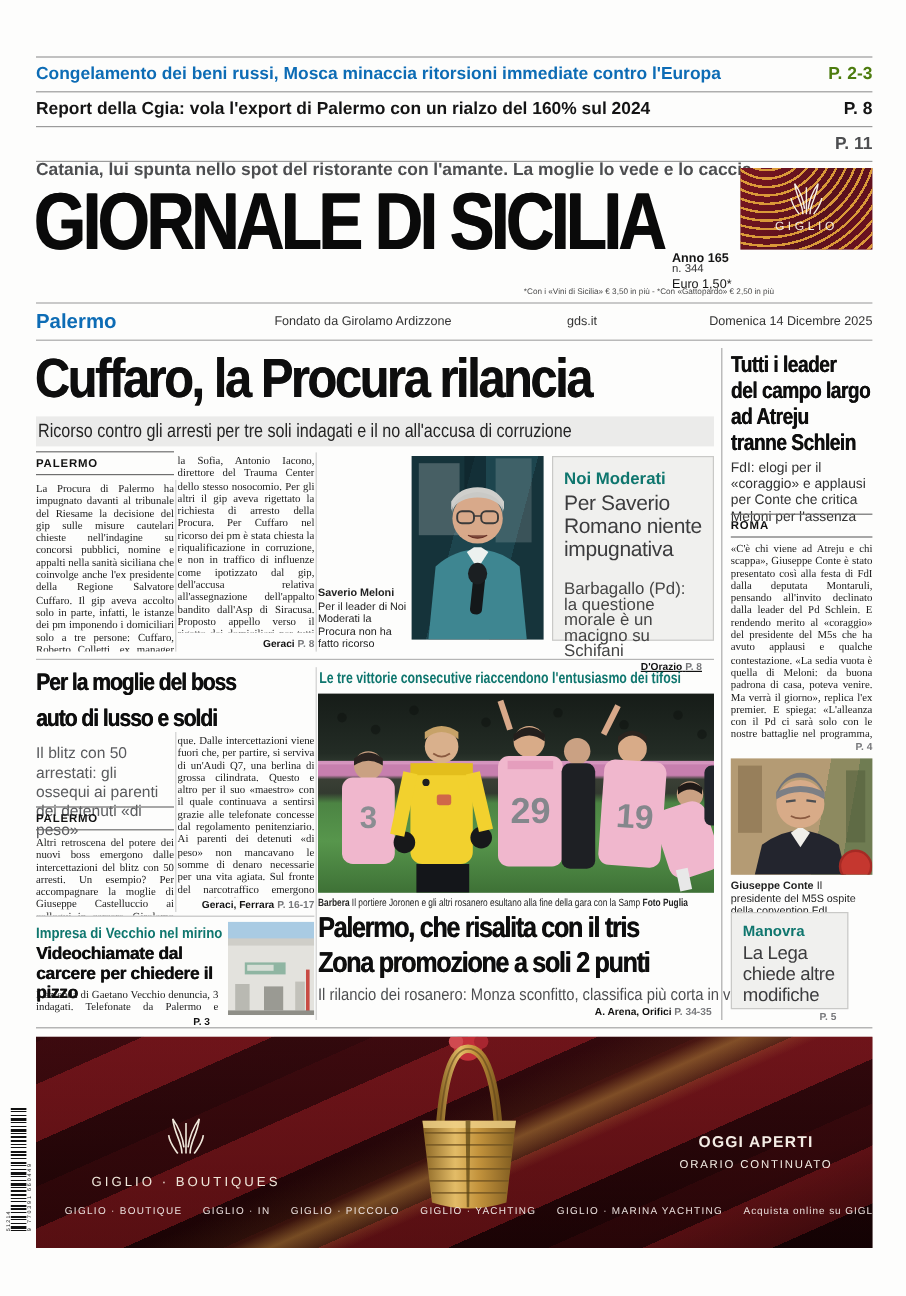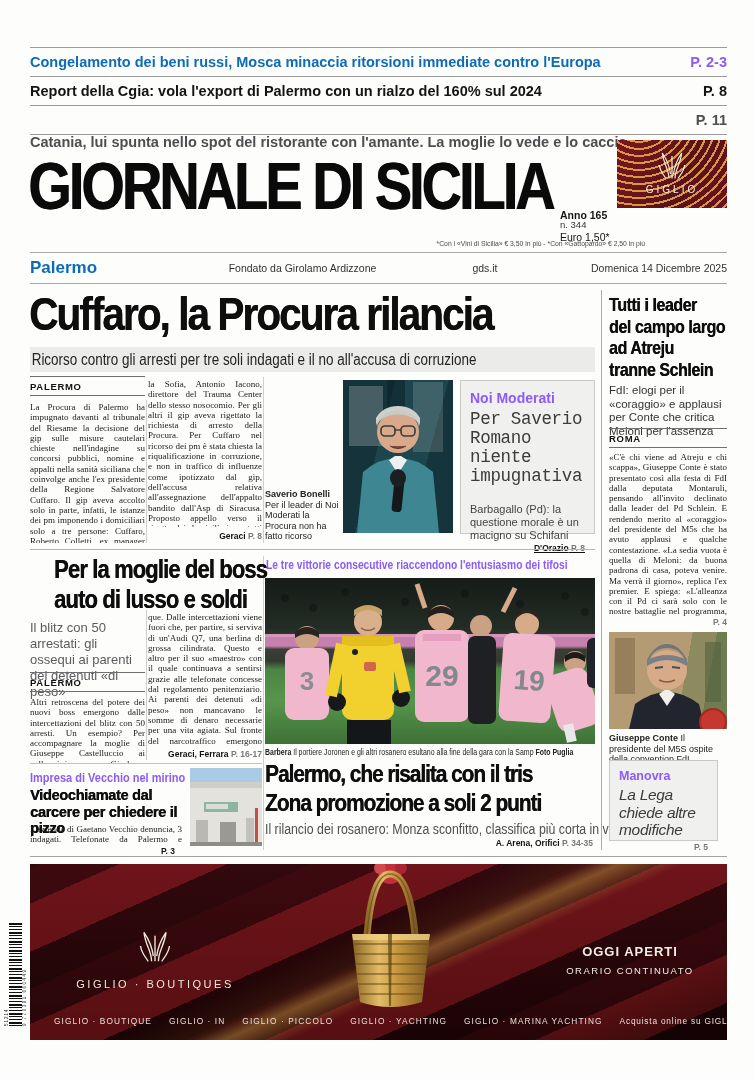--- a/index.html
+++ b/index.html
@@ -1,21 +1,21 @@
 <!DOCTYPE html>
 <html><head>
 <meta charset="utf-8">
 <style>
   html,body{margin:0;padding:0;background:#e8e8e6;}
   .page{position:relative;width:755px;height:1080px;background:#fdfdfc;margin:0 auto;
         font-family:"Liberation Sans",sans-serif;color:#141414;overflow:hidden;}
   .abs{position:absolute;}
   .rule-h{position:absolute;height:1px;background:#9b9b9b;}
   .rule-v{position:absolute;width:1px;background:#ababab;}
-  .kicker{color:#8b5cf6;font-weight:bold;}
+  .kicker{color:#0f766e;font-weight:bold;}
   .serif{font-family:"Liberation Serif",serif;font-size:9px;line-height:10.3px;
          text-align:justify;color:#1a1a1a;}
   .seclabel{font-size:9.5px;font-weight:bold;letter-spacing:.7px;color:#111;
             border-top:1px solid #6f6f6f;border-bottom:1px solid #6f6f6f;padding:4px 0 3px;}
   .byline{font-size:8.5px;text-align:right;color:#111;}
   .byline .nm{font-weight:bold;}
   .byline .pg{color:#77787b;font-weight:bold;}
   .graybox{background:#f0f0ee;border:1px solid #c9c9c7;box-sizing:border-box;}
   .cx{display:inline-block;transform-origin:0 0;white-space:nowrap;}
   .blackhl{font-weight:bold;color:#0e0e0e;text-shadow:.4px 0 0 currentColor;}
@@ -32,21 +32,21 @@
              font-size:8.3px;letter-spacing:1.1px;white-space:nowrap;}
 </style>
 </head>
 <body>
 
 <div class="page">
 
   <div class="abs" style="left:30px;top:47px;width:697px;border-top:1px solid #9b9b9b;">
     <div class="topstrip-row">
       <span style="color:#0d6cb5;">Congelamento dei beni russi, Mosca minaccia ritorsioni immediate contro l'Europa</span>
-      <span style="color:#8b5cf6;">P. 2-3</span>
+      <span style="color:#4d7c0f;">P. 2-3</span>
     </div>
     <div class="topstrip-row">
       <span style="color:#141414;">Report della Cgia: vola l'export di Palermo con un rialzo del 160% sul 2024</span>
       <span style="color:#141414;">P. 8</span>
     </div>
     <div class="topstrip-row">
       <span style="color:#4d4e50;margin-top:44px;">Catania, lui spunta nello spot del ristorante con l'amante. La moglie lo vede e lo caccia</span>
       <span style="color:#4d4e50;">P. 11</span>
     </div>
   </div>
@@ -92,21 +92,21 @@
 
   <div class="abs seclabel" style="left:30px;top:376px;width:115px;">PALERMO</div>
   <div class="abs serif" style="left:30px;top:402px;width:115px;height:141px;overflow:hidden;">La Procura di Palermo ha impugnato davanti al tribunale del Riesame la decisione del gip sulle misure cautelari chieste nell'indagine su concorsi pubblici, nomine e appalti nella sanità siciliana che coinvolge anche l'ex presidente della Regione Salvatore Cuffaro. Il gip aveva accolto solo in parte, infatti, le istanze dei pm imponendo i domiciliari solo a tre persone: Cuffaro, Roberto Colletti, ex manager dell'azienda ospedaliera Vil-</div>
   <div class="abs serif" style="left:148px;top:379px;width:114px;height:148px;overflow:hidden;">la Sofia, Antonio Iacono, direttore del Trauma Center dello stesso nosocomio. Per gli altri il gip aveva rigettato la richiesta di arresto della Procura. Per Cuffaro nel ricorso dei pm è stata chiesta la riqualificazione in corruzione, e non in traffico di influenze come ipotizzato dal gip, dell'accusa relativa all'assegnazione dell'appalto bandito dall'Asp di Siracusa. Proposto appello verso il rigetto dei domiciliari per tutti gli altri indagati tranne che per il deputato di Noi Moderati Saverio Romano.</div>
   <div class="abs byline" style="left:148px;top:531px;width:114px;">
     <span class="nm">Geraci</span>
     <span class="pg">P. 8</span>
   </div>
 
   <div class="abs cap" style="left:265px;top:489px;width:74px;">
-    <div style="font-weight:bold;">Saverio Bonelli</div>
+    <div style="font-weight:bold;">Saverio Meloni</div>
     <div>Per il leader di Noi Moderati la Procura non ha fatto ricorso</div>
   </div>
 
   <div class="abs" style="left:343px;top:380px;width:110px;height:153px;overflow:hidden;background:
         linear-gradient(105deg,#15333a 0 35%,#1d454e 35% 70%,#16343b 70%);">
     <svg width="110" height="153" viewBox="0 0 110 153">
       <rect x="6" y="6" width="34" height="60" fill="#dfe4e2" opacity=".25"></rect>
       <rect x="70" y="2" width="30" height="70" fill="#dfe4e2" opacity=".18"></rect>
       <rect x="44" y="0" width="18" height="50" fill="#0d2228" opacity=".6"></rect>
       <circle cx="55" cy="52" r="21" fill="#d8a98a"></circle>
@@ -118,37 +118,37 @@
       <path d="M47 66 Q55 71 63 66" fill="#7d4a3c" stroke="#6a3227" stroke-width="1"></path>
       <path d="M14 153 L20 92 Q36 78 55 78 Q74 78 90 92 L96 153 Z" fill="#3e8691"></path>
       <path d="M46 80 L55 94 L64 80 L58 76 L52 76 Z" fill="#ecf1ef"></path>
       <rect x="50" y="98" width="10" height="34" rx="4" fill="#14181a" transform="rotate(6 55 115)"></rect>
       <ellipse cx="55" cy="98" rx="8" ry="9" fill="#1b1f22"></ellipse>
     </svg>
   </div>
 
   <div class="abs graybox" style="left:460px;top:380px;width:135px;height:154px;padding:9px 9px;">
     <div class="kicker" style="font-size:14px;">Noi Moderati</div>
-    <div style="font-size:17.5px;line-height:19px;color:#3c3c3e;margin-top:4px;letter-spacing:-.3px;font-family:Liberation Mono, monospace;">Per Saverio Romano niente impugnativa</div>
-    <div style="font-size:11px;line-height:13px;color:#444;margin-top:17px;">Barbagallo (Pd): la questione morale è un macigno su Schifani</div>
+    <div style="font-size:17.5px;line-height:19px;color:#3c3c3e;margin-top:4px;letter-spacing:-.3px;">Per Saverio Romano niente impugnativa</div>
+    <div style="font-size:14px;line-height:13px;color:#444;margin-top:17px;">Barbagallo (Pd): la questione morale è un macigno su Schifani</div>
     <div class="byline" style="margin-top:1px;text-decoration:underline;">
       <span class="nm">D'Orazio</span>
       <span class="pg">P. 8</span>
     </div>
   </div>
 
   <div class="rule-h" style="left:30px;top:549px;width:565px;background:#b5b5b5;"></div>
   <div class="rule-v" style="left:601px;top:290px;height:560px;"></div>
   <div class="rule-v" style="left:146px;top:400px;height:143px;background:#cfcfcf;"></div>
   <div class="rule-v" style="left:263px;top:377px;height:166px;background:#cfcfcf;"></div>
   <div class="rule-v" style="left:146px;top:610px;height:150px;background:#cfcfcf;"></div>
   <div class="rule-v" style="left:263px;top:556px;height:294px;background:#cfcfcf;"></div>
 
   <div class="abs" style="left:30px;top:554px;width:233px;">
-    <div class="blackhl" style="font-size:25px;line-height:30px;letter-spacing:-1px;margin-left:24px;">
+    <div class="blackhl" style="font-size:20px;line-height:30px;letter-spacing:-1px;">
       <span class="cx" style="transform:scaleX(.88);">Per la moglie del boss</span><br>
       <span class="cx" style="transform:scaleX(.88);">auto di lusso e soldi</span>
     </div>
   </div>
   <div class="abs" style="left:30px;top:620px;width:112px;font-size:13px;line-height:16px;color:#5a5b5e;">Il blitz con 50 arrestati: gli ossequi ai parenti dei detenuti «di peso»</div>
   <div class="abs seclabel" style="left:30px;top:672px;width:115px;">PALERMO</div>
   <div class="abs serif" style="left:30px;top:697px;width:115px;height:66px;overflow:hidden;">Altri retroscena del potere dei nuovi boss emergono dalle intercettazioni del blitz con 50 arresti. Un esempio? Per accompagnare la moglie di Giuseppe Castelluccio ai colloqui in carcere, Girolamo Quartararo non si muoveva con un'auto qualun-</div>
   <div class="abs serif" style="left:148px;top:612px;width:114px;height:136px;overflow:hidden;">que. Dalle intercettazioni viene fuori che, per partire, si serviva di un'Audi Q7, una berlina di grossa cilindrata. Questo e altro per il suo «maestro» con il quale continuava a sentirsi grazie alle telefonate concesse dal regolamento penitenziario. Ai parenti dei detenuti «di peso» non mancavano le somme di denaro necessarie per una vita agiata. Sul fronte del narcotraffico emergono invece dissidi e tensioni tra i clan coinvolti.</div>
   <div class="abs byline" style="left:148px;top:749px;width:114px;">
     <span class="nm">Geraci, Ferrara</span>
@@ -288,23 +288,23 @@
       <path d="M50 62 L58 74 L66 62 L60 58 L56 58 Z" fill="#f0efea"></path>
       <circle cx="104" cy="90" r="13" fill="#c5372f"></circle>
       <circle cx="104" cy="90" r="13" fill="none" stroke="#a52a24" stroke-width="2"></circle>
     </svg>
   </div>
   <div class="abs cap" style="left:609px;top:733px;width:118px;">
     <b>Giuseppe Conte</b>
     <span>Il presidente del M5S ospite della convention FdI</span>
   </div>
 
-  <div class="abs graybox" style="left:609px;top:760px;width:109px;height:81px;padding:8px 9px;">
+  <div class="abs graybox" style="left:609px;top:760px;width:98px;height:81px;padding:8px 9px;">
     <div class="kicker" style="font-size:12.5px;">Manovra</div>
-    <div style="font-size:15.5px;line-height:17.5px;color:#3c3c3e;margin-top:3px;letter-spacing:-.3px;font-style:italic;">La Lega chiede altre modifiche</div>
+    <div style="font-size:15.5px;line-height:17.5px;color:#3c3c3e;margin-top:3px;letter-spacing:-.3px;">La Lega chiede altre modifiche</div>
     <div class="byline" style="margin-top:3px;">
       <span class="pg">P. 5</span>
     </div>
   </div>
 
   <div class="rule-h" style="left:30px;top:856px;width:697px;background:#a3a3a3;"></div>
 
   <div class="abs adred" style="left:30px;top:864px;width:697px;height:176px;overflow:hidden;">
 
     <div class="abs" style="left:30px;top:62px;width:190px;text-align:center;">
@@ -345,21 +345,21 @@
       </g>
       <path d="M42 70 L120 70 L119 76 L43 76 Z" fill="#f0d28a" opacity=".8"></path>
       <path d="M78 70 L82 70 L81 142 L79 142 Z" fill="#55400f" opacity=".7"></path>
     </svg>
 
     <div class="abs" style="left:520px;top:80px;width:160px;text-align:center;color:#f3ece4;">
       <div style="font-size:13px;font-weight:bold;letter-spacing:1px;">OGGI APERTI</div>
       <div style="font-size:9.5px;letter-spacing:1.5px;margin-top:6px;">ORARIO CONTINUATO</div>
     </div>
 
-    <div class="abs storesrow" style="left:24px;top:152px;width:655px;">
+    <div class="abs storesrow" style="left:24px;top:140px;width:655px;">
       <span>GIGLIO · BOUTIQUE</span>
       <span>GIGLIO · IN</span>
       <span>GIGLIO · PICCOLO</span>
       <span>GIGLIO · YACHTING</span>
       <span>GIGLIO · MARINA YACHTING</span>
       <span style="flex:1;text-align:right;letter-spacing:.8px;">Acquista online su GIGLIO.COM</span>
     </div>
   </div>
 
   <div class="abs" style="left:4px;top:922px;width:24px;height:104px;">

